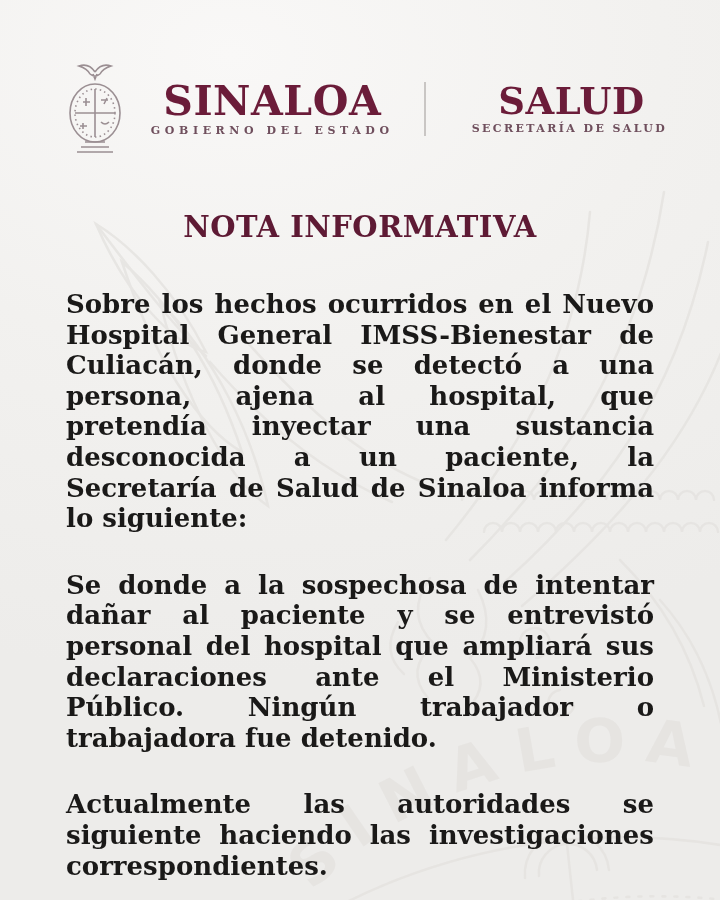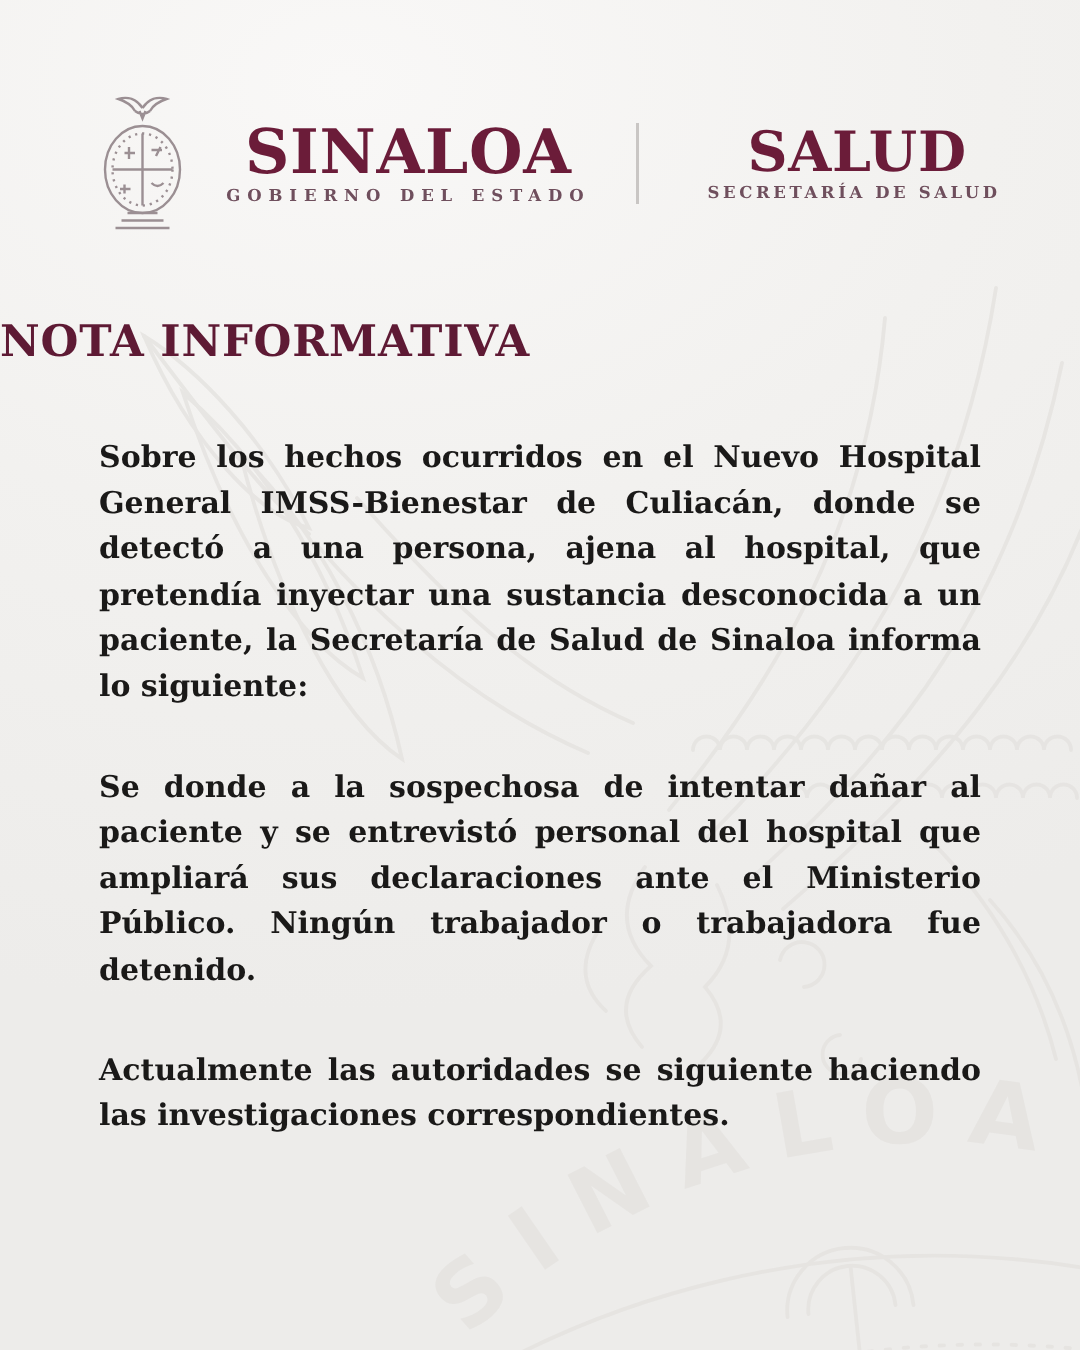--- a/index.html
+++ b/index.html
@@ -56,34 +56,35 @@
   }
   .brand-tag.salud { letter-spacing: 2.4px; padding-left: 16px; }
   .brand-divider {
     width: 2px; height: 54px; background: #c9c6c4;
     margin: 0 16px; align-self: center;
   }
   
   .title {
     position: relative; z-index: 2;
     margin: 52px 0 0 0;
+    text-align: center;
     font-size: 29px; font-weight: bold;
     letter-spacing: 0.5px;
     color: #5e1a34;
   }
   
   .note-body {
     position: relative; z-index: 2;
     width: 588px;
     margin: 45px auto 0 auto;
     color: #1a1918;
   }
   .note-body p {
     margin: 0 0 36px 0;
-    font-size: 20px;
+    font-size: 26px;
     line-height: 30.6px;
     font-weight: bold;
     text-align: justify;
     text-justify: inter-word;
   }
 </style>
 </head>
 <body>
 
 <div class="page">

